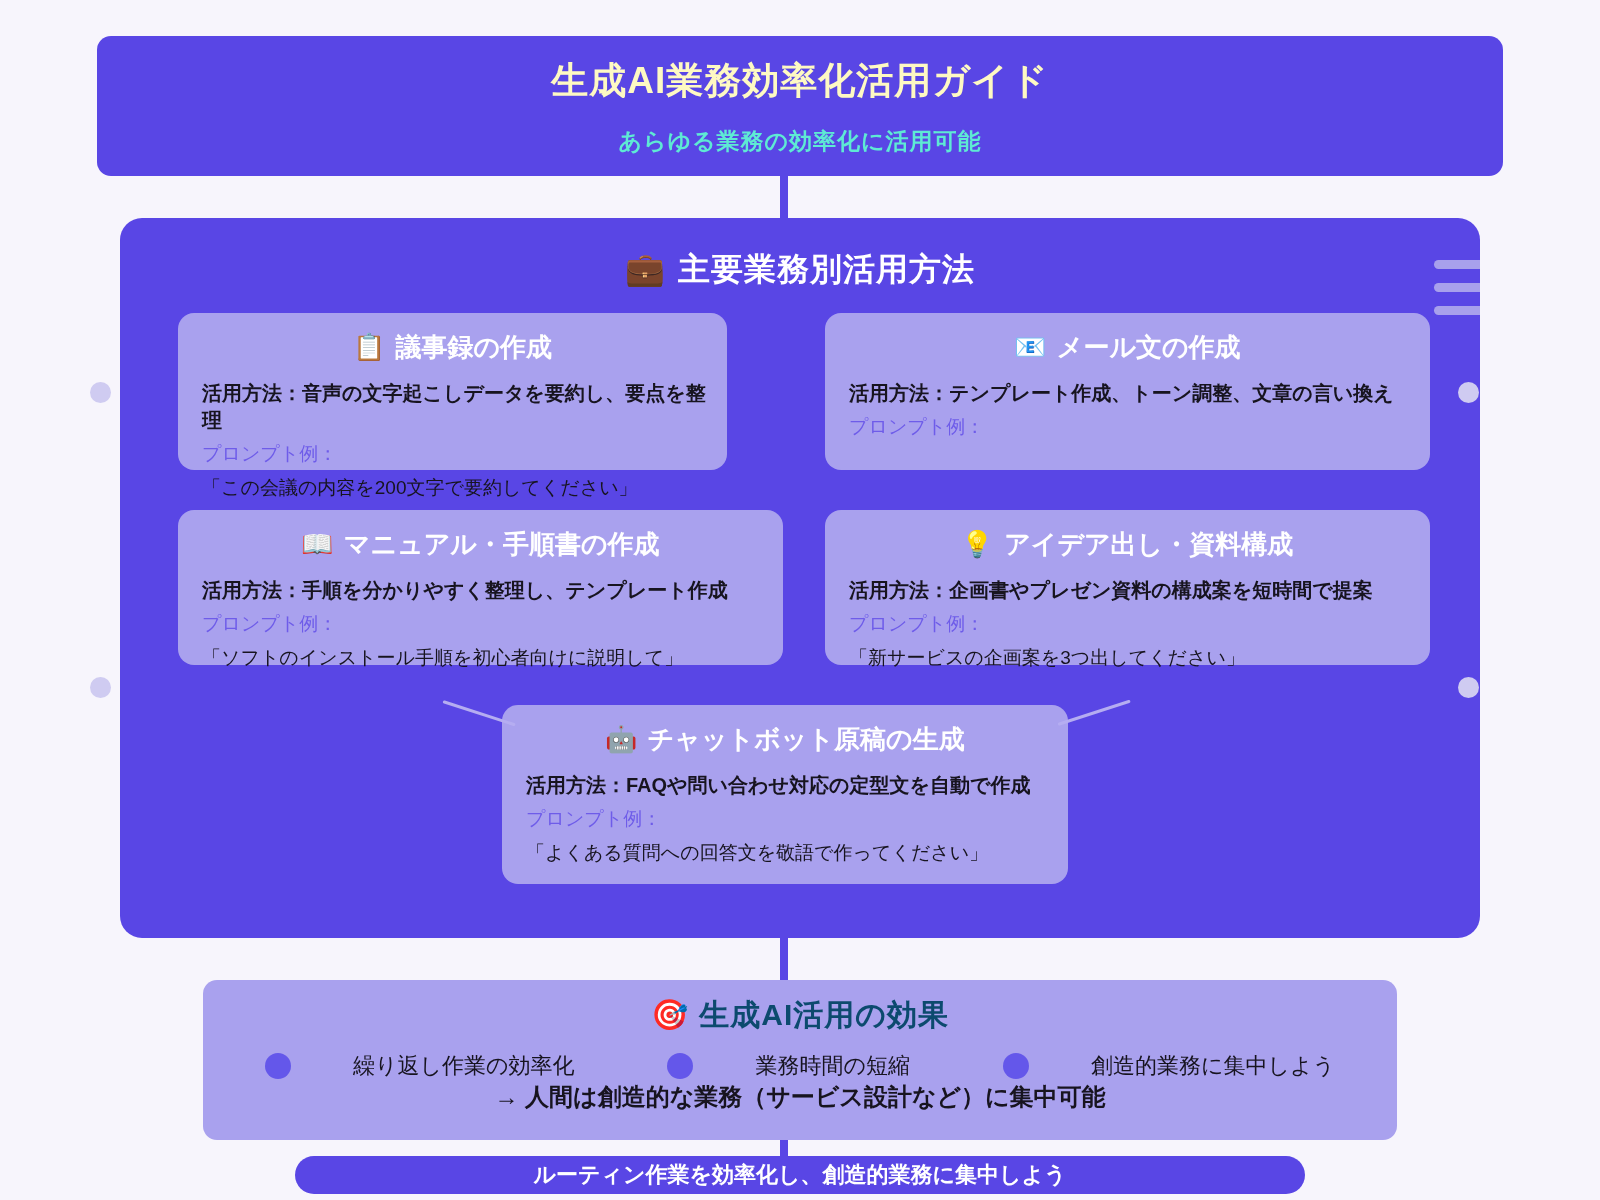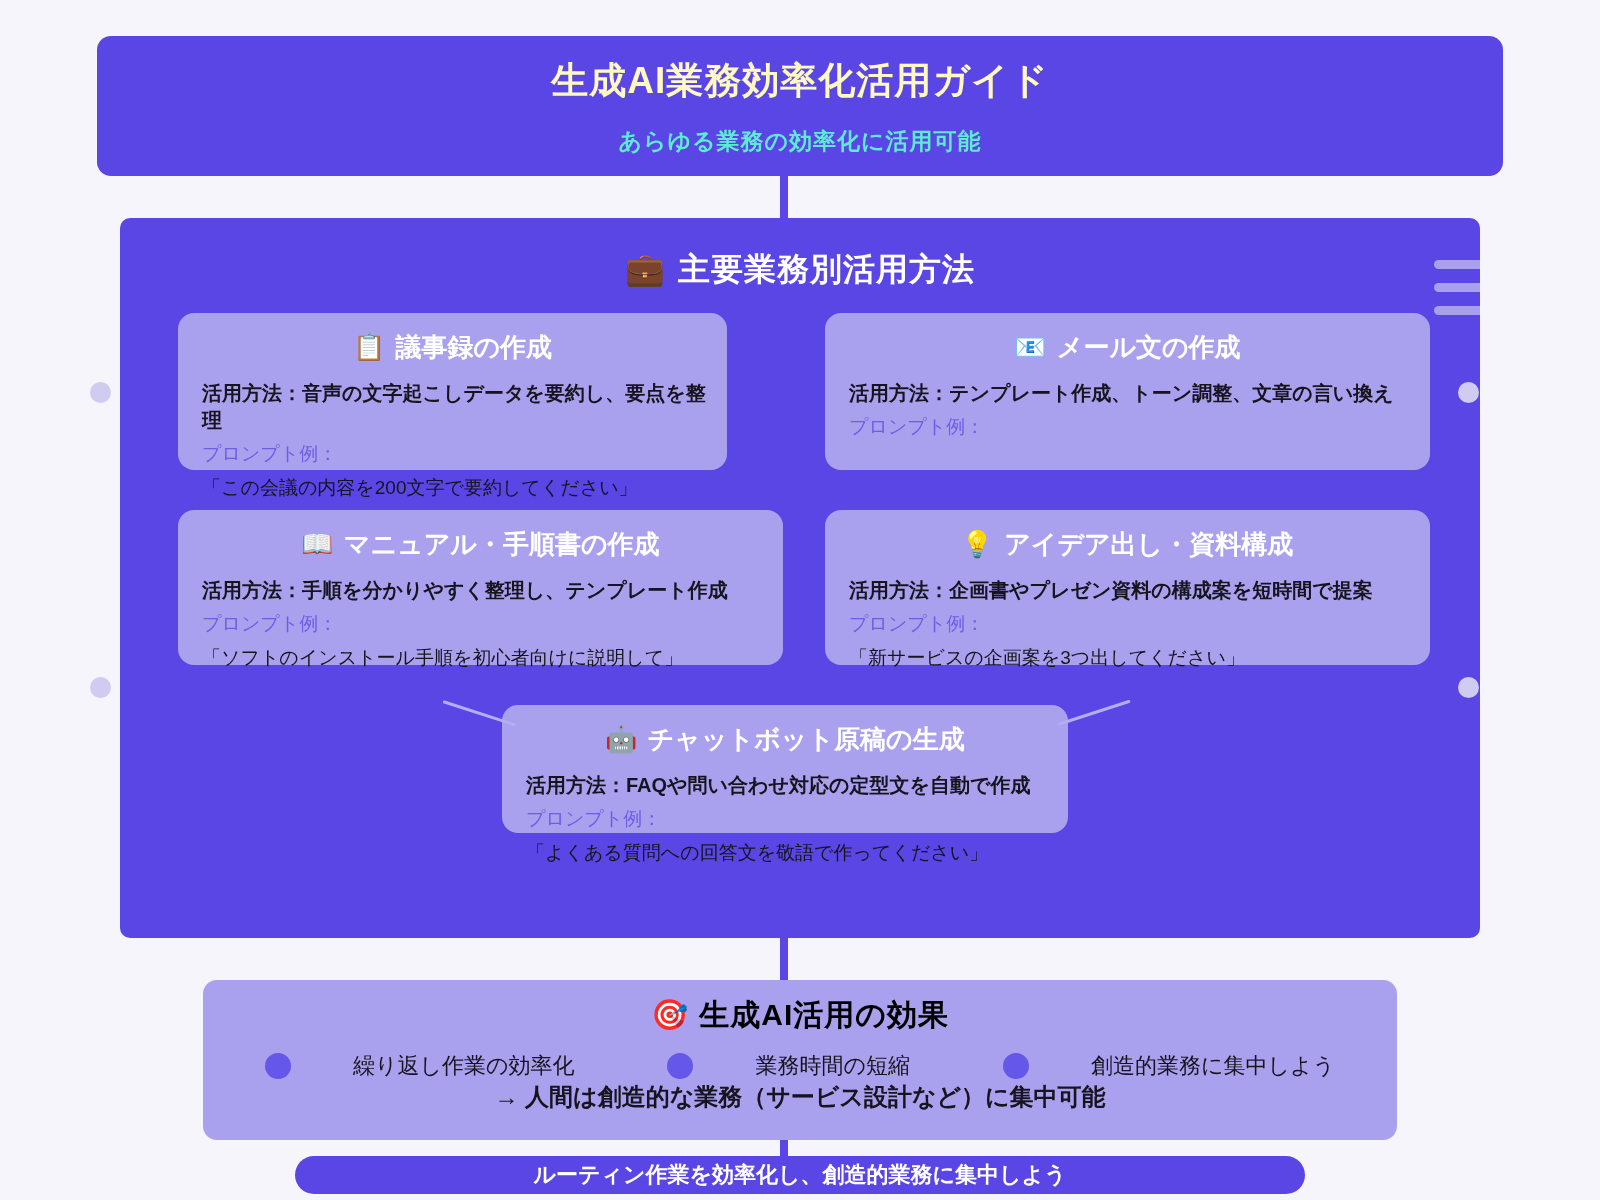--- a/index.html
+++ b/index.html
@@ -25,21 +25,21 @@
 
   
   .vline{width:8px;background:#5946e5;}
   .vline1{left:780px;top:176px;height:42px;}
   .vline2{left:780px;top:938px;height:44px;}
   .vline3{left:780px;top:1140px;height:18px;}
 
   
   .main-box{
     left:120px;top:218px;width:1360px;height:720px;
-    background:#5946e5;border-radius:10px;
+    background:#5946e5;border-radius:22px;
   }
   .main-title{
     position:absolute;left:0;right:0;top:30px;text-align:center;
     font-size:32px;font-weight:bold;color:#fff;letter-spacing:1px;
   }
   .main-title .emoji{margin-right:12px;}
   .menu-icon{
     position:absolute;right:0;top:42px;width:46px;height:56px;
   }
   .menu-icon .bar{
@@ -51,21 +51,21 @@
   .menu-icon .bar:nth-child(3){top:46px;}
 
   
   .card{
     position:absolute;background:#a9a1ee;border-radius:16px;
   }
   .card1{left:58px;top:95px;width:549px;height:157px;}
   .card2{left:705px;top:95px;width:605px;height:157px;}
   .card3{left:58px;top:292px;width:605px;height:155px;}
   .card4{left:705px;top:292px;width:605px;height:155px;}
-  .card5{left:382px;top:487px;width:566px;height:128px;}
+  .card5{left:382px;top:487px;width:566px;height:179px;}
   .card-title{
     text-align:center;margin-top:17px;font-size:26px;font-weight:bold;color:#fff;
   }
   .card-title .emoji{margin-right:10px;}
   .card-usage{
     margin:15px 14px 0 24px;font-size:20px;font-weight:bold;color:#17141f;
   }
   .card-prompt-label{
     margin:7px 14px 0 24px;font-size:19px;color:#6e5ce9;
   }
@@ -84,21 +84,21 @@
   .dot-l2{left:90px;top:677px;}
   .dot-r1{left:1458px;top:382px;}
   .dot-r2{left:1458px;top:677px;}
 
   
   .effects-box{
     left:203px;top:980px;width:1194px;height:160px;
     background:#a9a1ee;border-radius:14px;
   }
   .effects-title{
-    text-align:center;margin-top:15px;font-size:30px;font-weight:bold;color:#000000;letter-spacing:1px;
+    text-align:center;margin-top:15px;font-size:30px;font-weight:bold;color:#0c4a6e;letter-spacing:1px;
   }
   .effects-title .emoji{margin-right:10px;}
   .effects-items{
     display:flex;justify-content:space-between;align-items:center;
     margin-top:15px;padding:0 62px;
   }
   .effect-item{display:flex;align-items:center;gap:48px;}
   .bullet{
     width:26px;height:26px;border-radius:50%;background:#6457ea;
     margin-right:14px;flex:0 0 auto;

